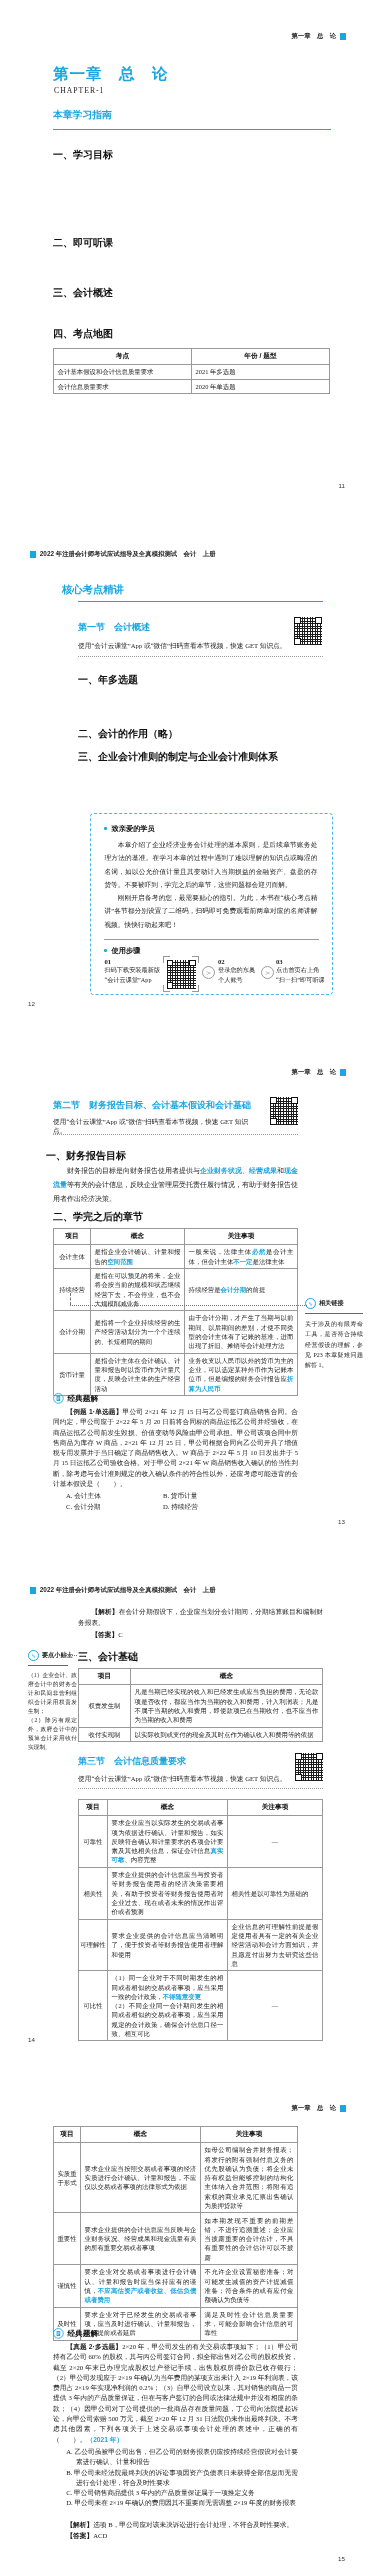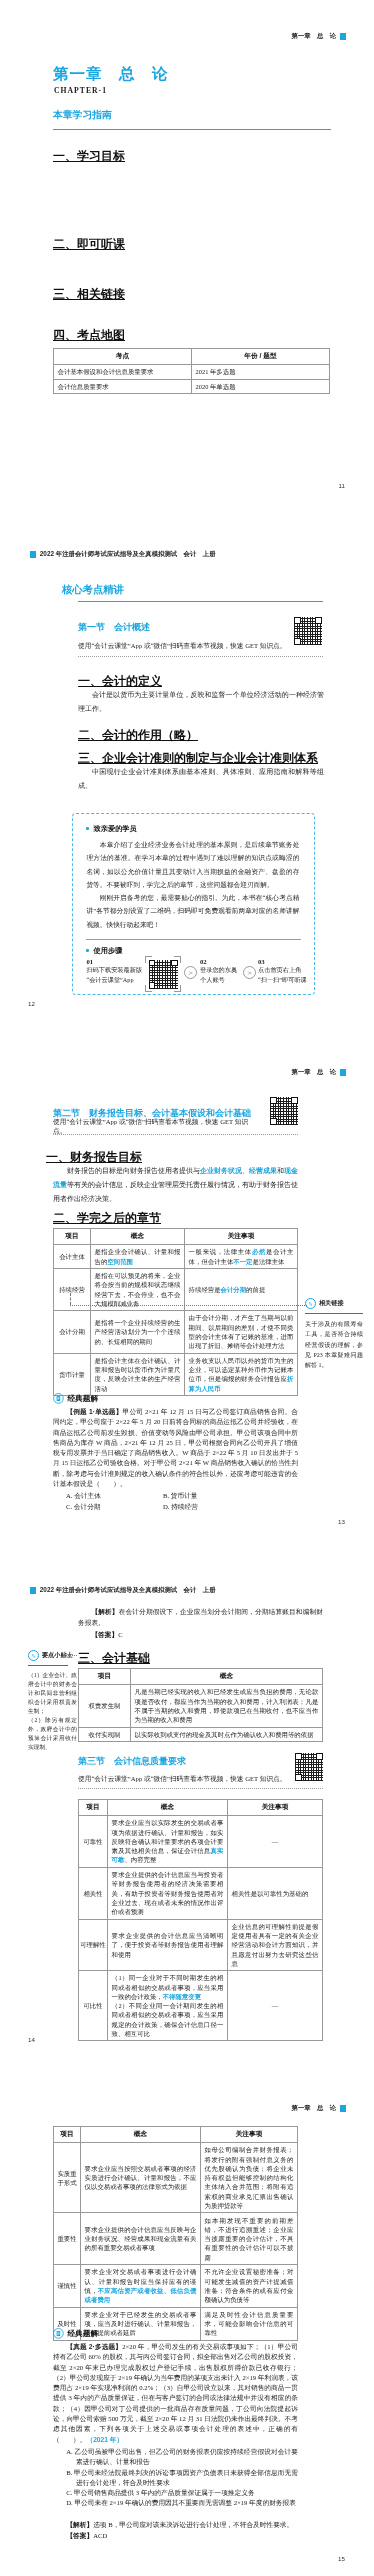--- a/index.html
+++ b/index.html
@@ -5,26 +5,26 @@
   html,body{margin:0;padding:0;background:#ffffff;}
   body{width:374px;height:2589px;position:relative;font-family:"Liberation Serif","DejaVu Serif",serif;color:#1c1c1c;}
   .page{position:relative;width:374px;height:518px;background:#fff;overflow:hidden;}
   .abs{position:absolute;}
   
   .hdr{font-family:"Liberation Sans","DejaVu Sans",sans-serif;font-weight:bold;font-size:6.4px;color:#222;display:flex;align-items:center;gap:3.6px;}
   .sq{width:6.2px;height:6.2px;background:#1ba6e0;display:inline-block;}
   .pgno{font-family:"Liberation Sans","DejaVu Sans",sans-serif;font-size:6.2px;color:#333;}
   
   .chap-title{color:#1ba6e0;font-family:"Liberation Sans","DejaVu Sans",sans-serif;font-weight:bold;font-size:15.5px;letter-spacing:1px;}
-  .chap-en{font-weight:bold;font-size:7.7px;letter-spacing:1px;font-family:"Liberation Serif",serif;}
+  .chap-en{font-weight:normal;font-size:7.7px;letter-spacing:1px;font-family:"Liberation Serif",serif;}
   .blue-h19{color:#1ba6e0;font-family:"Liberation Sans","DejaVu Sans",sans-serif;font-weight:bold;font-size:9.8px;}
   .blue-h20{color:#1ba6e0;font-family:"Liberation Sans","DejaVu Sans",sans-serif;font-weight:bold;font-size:10.3px;}
   .blue-h17{color:#1ba6e0;font-family:"Liberation Sans","DejaVu Sans",sans-serif;font-weight:bold;font-size:9px;}
   .blue-rule{height:1.3px;background:#1ba6e0;}
-  .h-sub{font-family:"Liberation Sans","DejaVu Sans",sans-serif;font-weight:bold;font-size:12px;color:#111;text-decoration:underline;}
+  .h-sub{font-family:"Liberation Sans","DejaVu Sans",sans-serif;font-weight:bold;font-size:10px;color:#111;}
   
   .par{font-size:7px;line-height:14px;text-align:justify;text-indent:2em;}
   .line13{font-size:6.7px;}
   .objectives{font-size:7px;line-height:10.6px;}
   .objectives div{padding-left:19.6px;}
   .ex{font-size:6.7px;line-height:10.3px;text-align:justify;text-indent:2em;}
   .ex21{font-size:6.7px;line-height:10.8px;text-align:justify;text-indent:2em;}
   .bq{font-weight:bold;font-family:"Liberation Sans","DejaVu Sans",sans-serif;}
   .opt{font-size:6.7px;line-height:10.3px;}
   .hang{padding-left:23px;text-indent:-9.8px;text-align:justify;}
@@ -82,21 +82,21 @@
   </div>
   <div class="chap-title abs" style="left:53px;top:64px;">第一章　总　论</div>
   <div class="chap-en abs" style="left:54px;top:86px;">CHAPTER-1</div>
   <div class="blue-h19 abs" style="left:53px;top:109px;">本章学习指南</div>
   <div class="blue-rule abs" style="left:53px;top:129px;width:278px;"></div>
 
   <div class="h-sub abs" style="left:53px;top:148px;">一、学习目标</div>
 
   <div class="h-sub abs" style="left:53px;top:236px;">二、即可听课</div>
 
-  <div class="h-sub abs" style="left:53px;top:286px;">三、相关链接</div>
+  <div class="h-sub abs" style="left:53px;top:286px;">三、会计概述</div>
 
   <div class="h-sub abs" style="left:53px;top:327px;">四、考点地图</div>
   <table class="tbl map abs" style="left:53px;top:348px;width:277px;">
     <colgroup>
         <col style="width:138px">
         <col>
       </colgroup>
     <thead>
       <tr>
         <th>考点</th>
@@ -127,28 +127,26 @@
 
   <div class="blue-h17 abs" style="left:78px;top:103px;">第一节　会计概述</div>
   <div class="qr abs" style="left:294px;top:99px;">
       <i class="tl"></i>
       <i class="tr"></i>
       <i class="bl"></i>
     </div>
   <div class="line13 abs" style="left:78px;top:124px;width:211px;">使用“会计云课堂”App 或“微信”扫码查看本节视频，快速 GET 知识点。</div>
   <div class="dotrule abs" style="left:78px;top:138px;width:245px;"></div>
 
-  <div class="h-sub abs" style="left:78px;top:155px;">一、会计的定义</div>
-  <div class="par abs" style="left:78px;top:170px;width:246px;">会计是以货币为主要计量单位，反映和监督一个单位经济活动的一种经济管理工作。</div>
+  <div class="h-sub abs" style="left:78px;top:155px;">一、年多选题</div>
 
   <div class="h-sub abs" style="left:78px;top:209px;">二、会计的作用（略）</div>
   <div class="h-sub abs" style="left:78px;top:232px;">三、企业会计准则的制定与企业会计准则体系</div>
-  <div class="par abs" style="left:78px;top:247px;width:246px;">中国现行企业会计准则体系由基本准则、具体准则、应用指南和解释等组成。</div>
-
-  <div class="note-box abs" style="left:72px;top:295px;width:241px;height:180px;">
+
+  <div class="note-box abs" style="left:90px;top:295px;width:241px;height:180px;">
     <div class="nb-title abs" style="left:13.4px;top:10.3px;"><span class="dot"></span><span>致亲爱的学员</span></div>
     <div class="nb-par abs" style="left:13.4px;top:24px;width:213px;">本章介绍了企业经济业务会计处理的基本原则，是后续章节账务处理方法的基准。在学习本章的过程中遇到了难以理解的知识点或晦涩的名词，如以公允价值计量且其变动计入当期损益的金融资产、盘盈的存货等。不要被吓到，学完之后的章节，这些问题都会迎刃而解。</div>
     <div class="nb-par abs" style="left:13.4px;top:77px;width:213px;">刚刚开启备考的您，最需要贴心的指引。为此，本书在“核心考点精讲”各节都分别设置了二维码，扫码即可免费观看前两章对应的名师讲解视频。快快行动起来吧！</div>
     <div class="nb-divide abs" style="left:13.4px;top:125px;width:215px;"></div>
     <div class="nb-title abs" style="left:13.4px;top:132px;"><span class="dot"></span><span>使用步骤</span></div>
 
     <div class="abs" style="left:13.4px;top:144px;width:62px;">
       <div class="step-num">01</div>
       <div class="step-text">扫码下载安装最新版</div>
       <div class="step-text">“会计云课堂”App</div>
@@ -178,21 +176,21 @@
     </div>
   </div>
   <div class="pgno abs" style="left:28px;top:482px;">12</div>
 </div>
 
 <div class="page">
   <div class="hdr abs" style="top:32px;right:28px;">
     <span>第一章　总　论</span>
       <span class="sq"></span>
   </div>
-  <div class="blue-h17 abs" style="left:53px;top:63px;margin-top:8px;">第二节　财务报告目标、会计基本假设和会计基础</div>
+  <div class="blue-h17 abs" style="left:53px;top:63px;">第二节　财务报告目标、会计基本假设和会计基础</div>
   <div class="qr abs" style="left:270px;top:61px;">
       <i class="tl"></i>
       <i class="tr"></i>
       <i class="bl"></i>
     </div>
   <div class="line13 abs" style="left:53px;top:82px;width:206px;">使用“会计云课堂”App 或“微信”扫码查看本节视频，快速 GET 知识点。</div>
   <div class="dotrule abs" style="left:53px;top:98px;width:245px;"></div>
 
   <div class="h-sub abs" style="left:46px;top:113px;">一、财务报告目标</div>
   <div class="par abs" style="left:53px;top:128px;width:245px;"><span>财务报告的目标是向财务报告使用者提供与</span><span class="hl">企业财务状况</span><span>、</span><span class="hl">经营成果</span><span>和</span><span class="hl">现金流量</span><span>等有关的会计信息，反映企业管理层受托责任履行情况，有助于财务报告使用者作出经济决策。</span></div>

